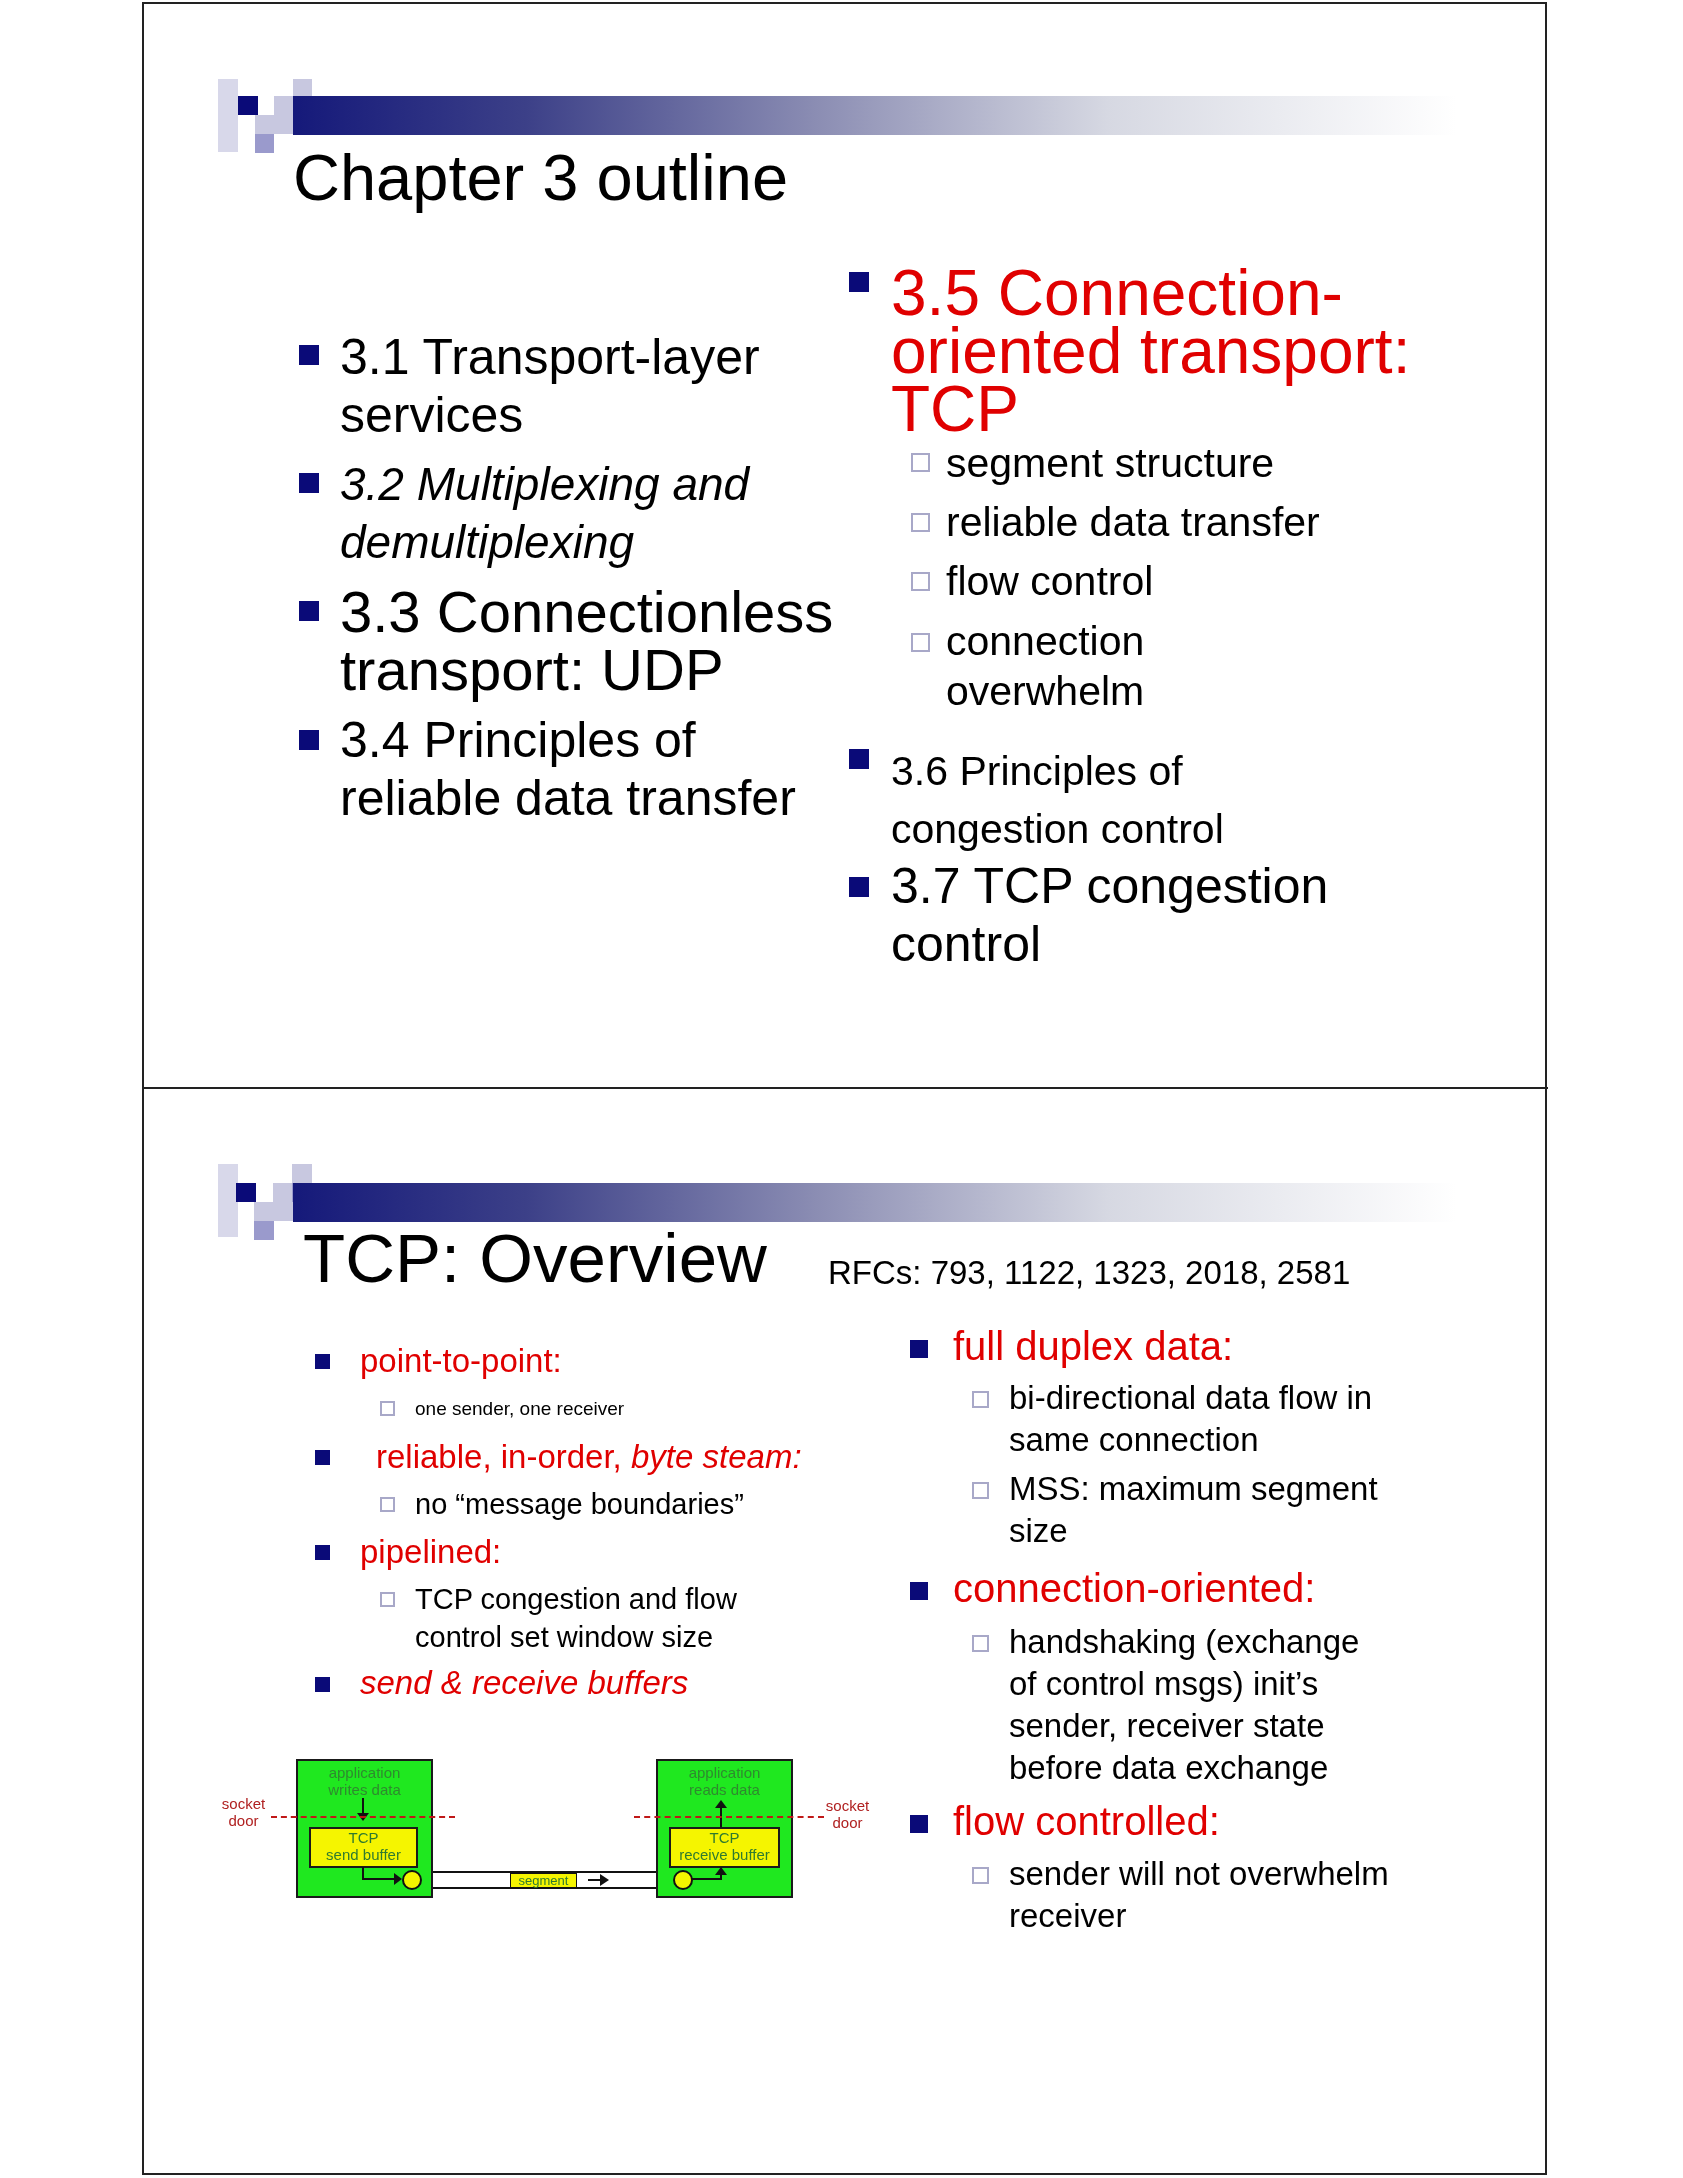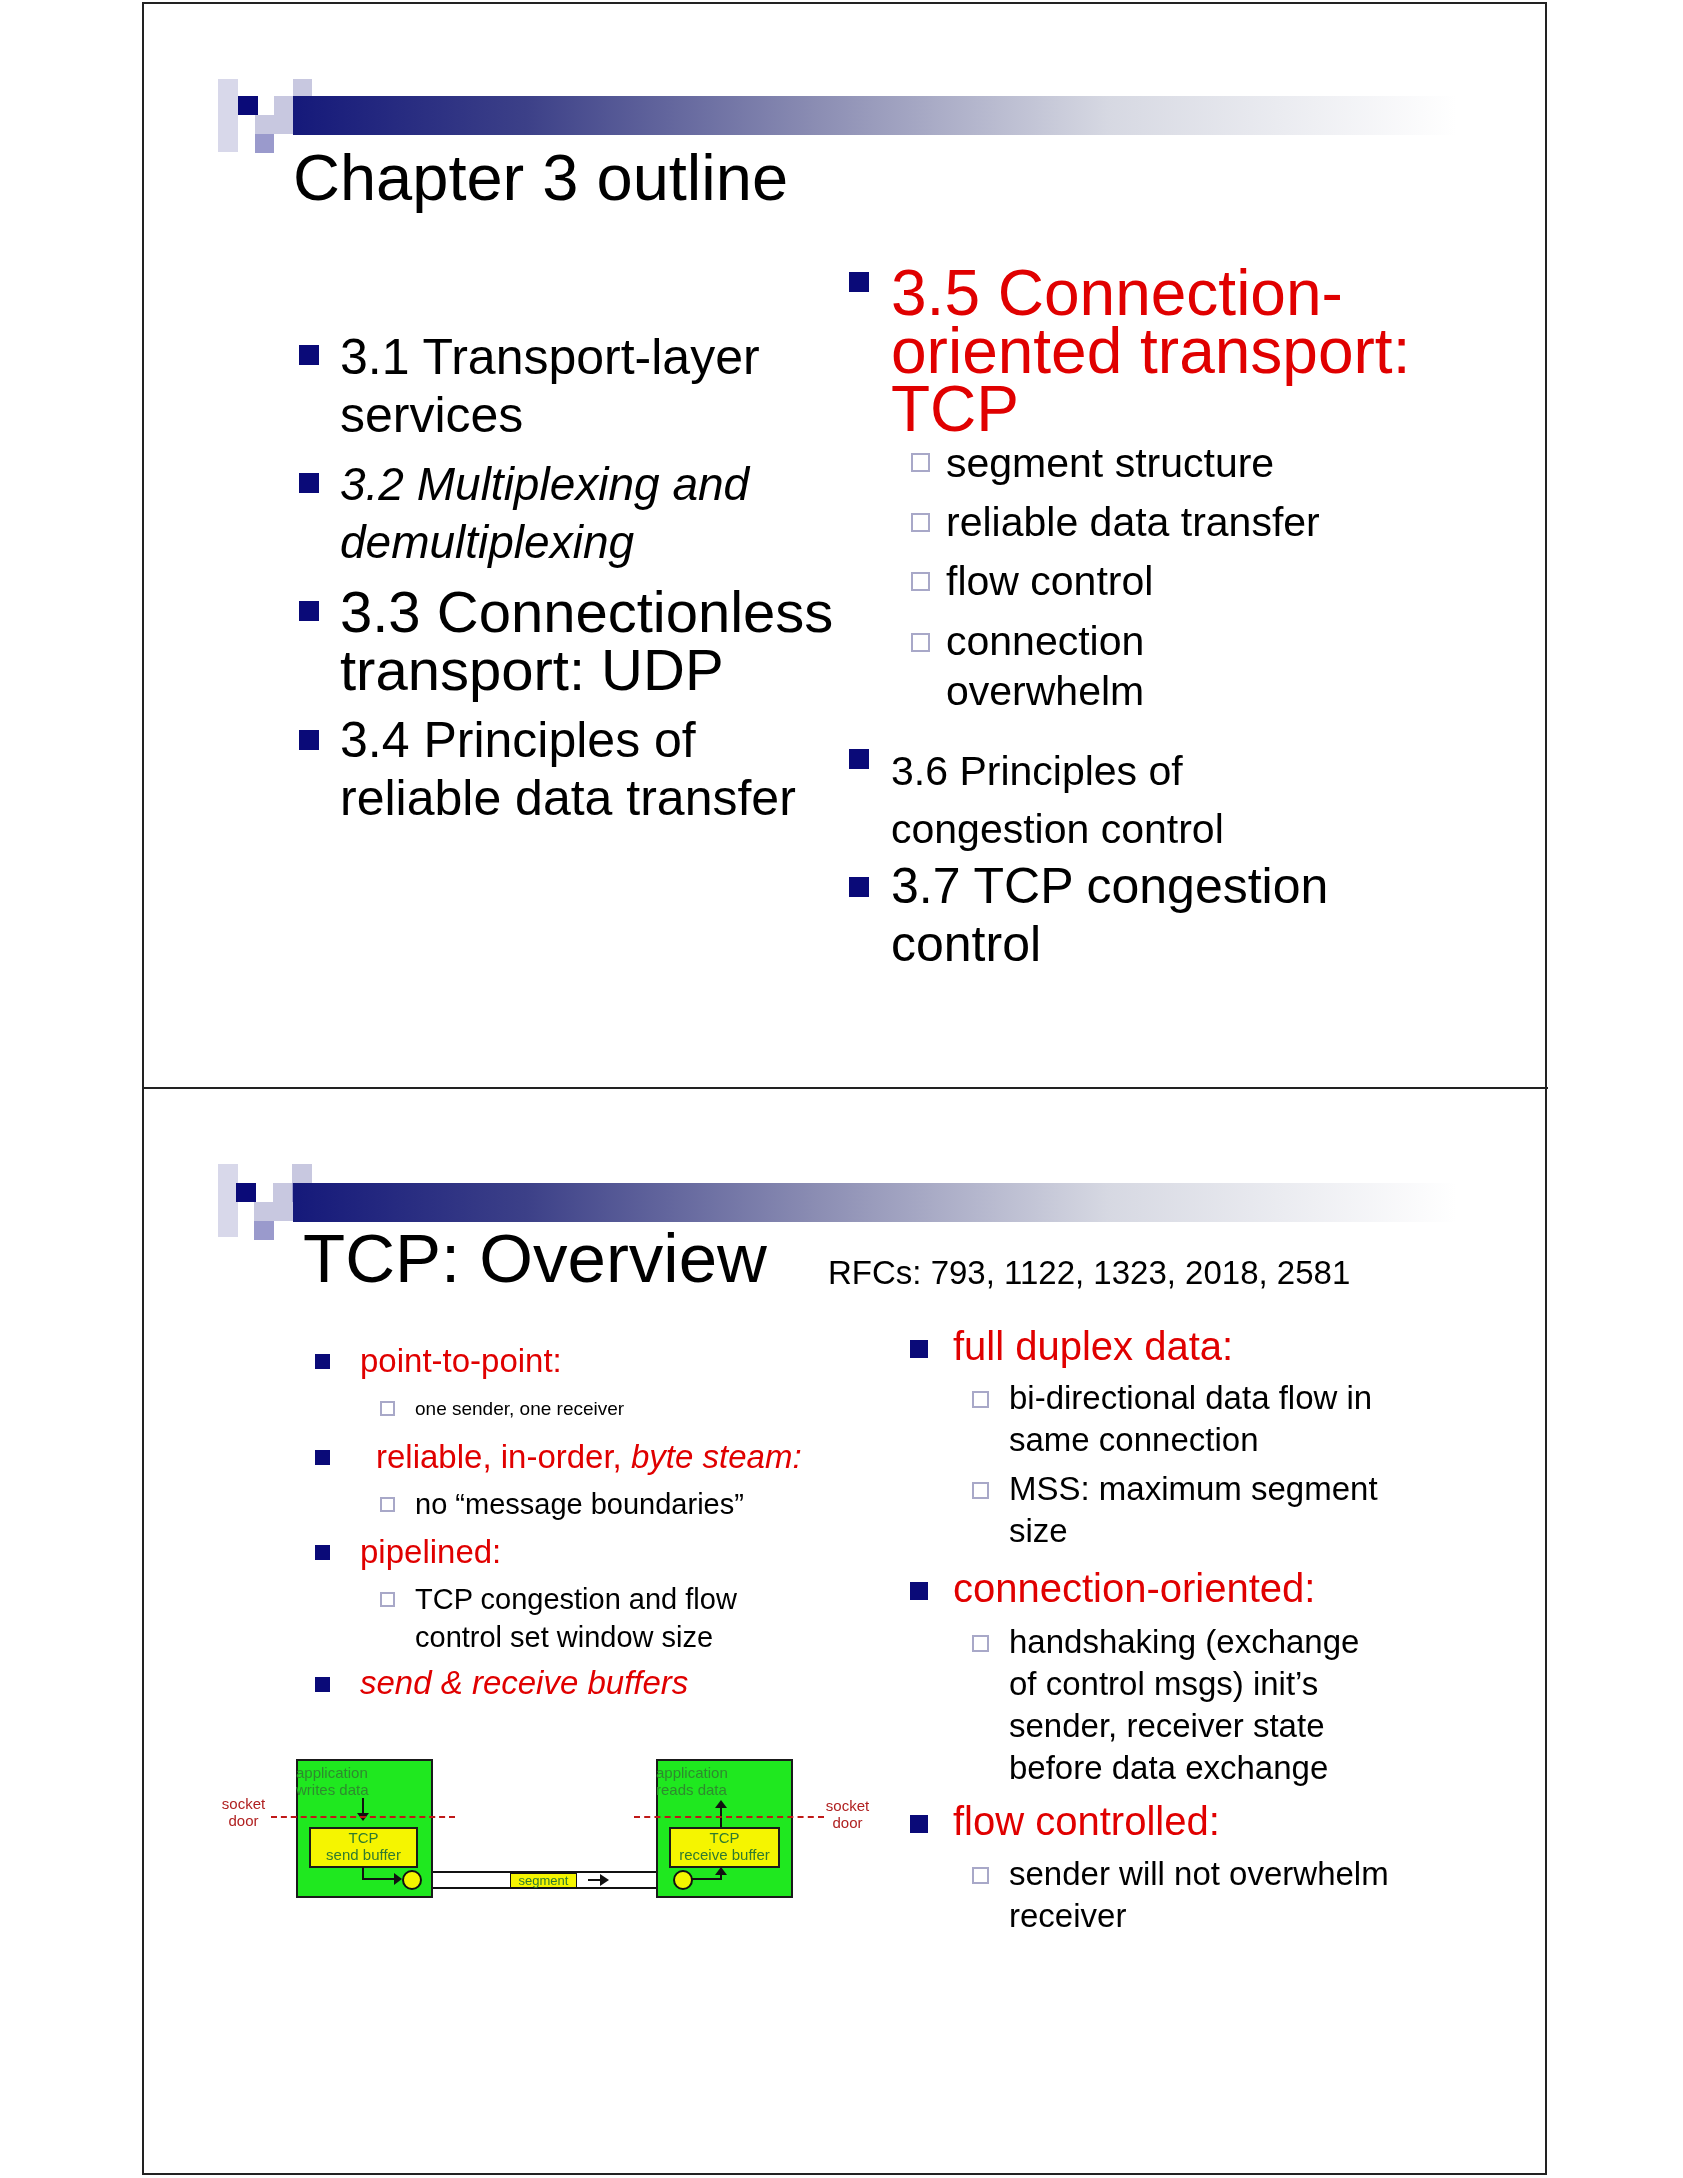--- a/index.html
+++ b/index.html
@@ -8,21 +8,21 @@
   .divider { position:absolute; left:142px; top:1087px; width:1406px; height:2px; background:#222; }
   .abs { position:absolute; white-space:nowrap; }
   .logo-sq { position:absolute; }
   .bar { position:absolute; height:39px; background:linear-gradient(to right,#15197a 0%, #3c4088 20%, #8b8db3 45%, #d6d8e2 70%, #ffffff 100%); }
   .title { font-size:65px; line-height:1; }
   .red { color:#e00000; }
   .sq { position:absolute; background:#0a0a78; }
   .box { position:absolute; border:2px solid #a8a8c8; box-sizing:border-box; background:#fff; }
   .green { position:absolute; background:#1fe81f; border:2px solid #1a1a1a; box-sizing:border-box; }
   .yellow { position:absolute; background:#f5f500; border:2px solid #1a1a1a; box-sizing:border-box; text-align:center; color:#2f7a2f; font-size:15px; line-height:17px; }
-  .gtext { position:absolute; color:#2f8a2f; font-size:15px; line-height:17px; }
+  .gtext { position:absolute; color:#2f8a2f; font-size:15px; line-height:17px; text-align:center; }
   .dash { position:absolute; height:0; border-top:2px dashed #c01818; }
   .sockettxt { position:absolute; color:#b02020; font-size:15px; line-height:17px; text-align:center; }
 </style>
 </head>
 <body>
 
 <div class="frame"></div>
 <div class="divider"></div>
 
 <div>

